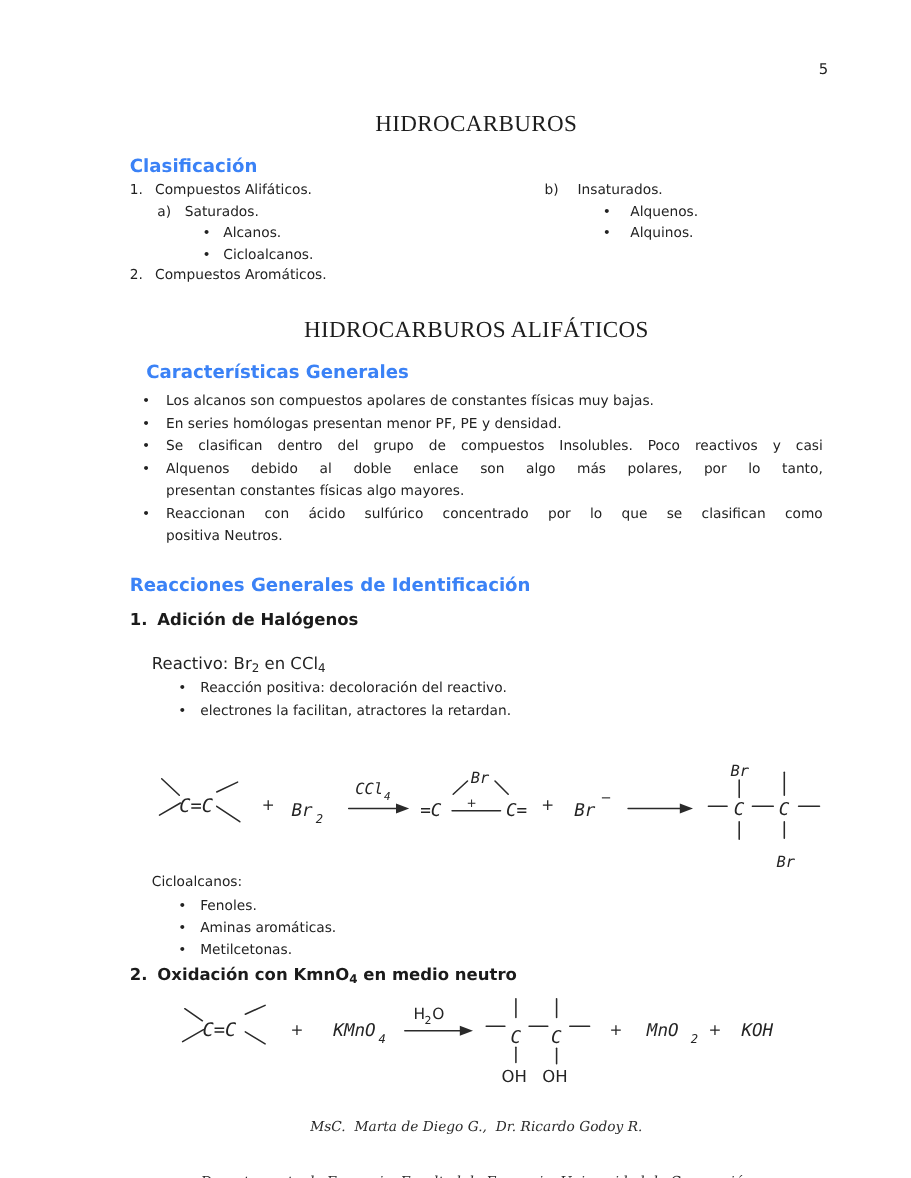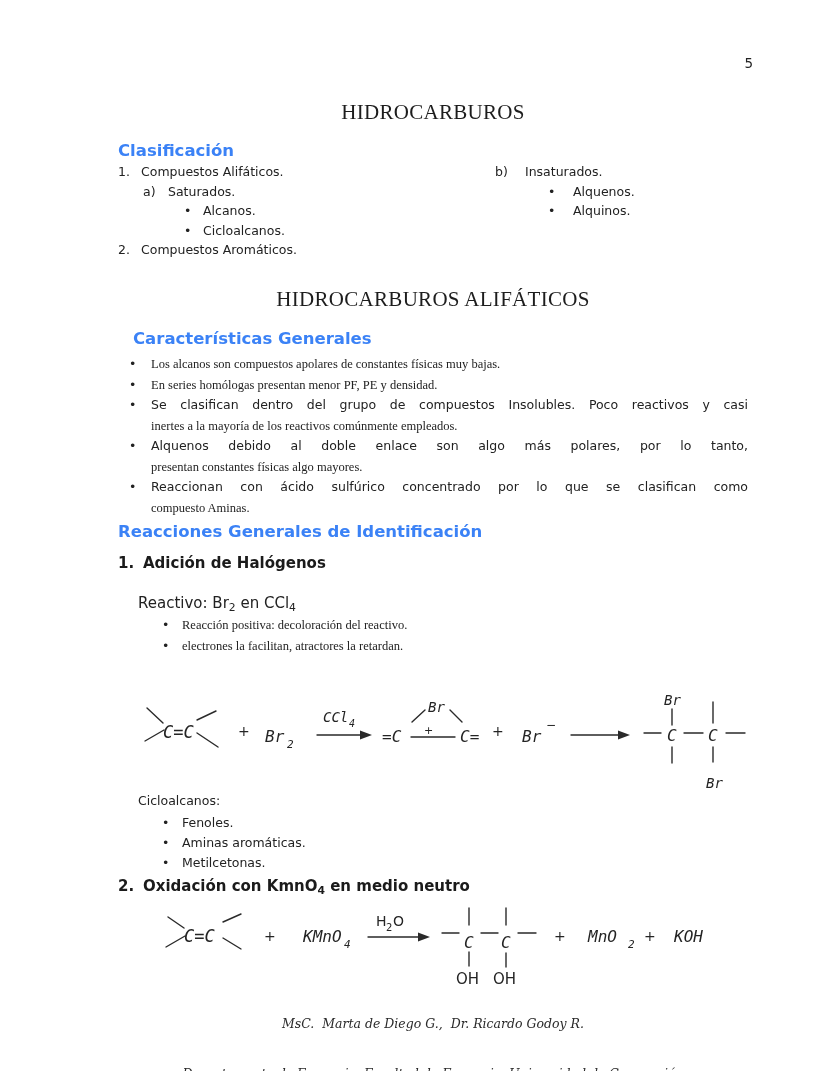--- a/index.html
+++ b/index.html
@@ -33,21 +33,21 @@
   .p66 { padding-left:66px; }
   .p53 { padding-left:53px; }
   .mk { flex:none; display:inline-block; }
   .w19 { width:19px; } .w23 { width:23px; } .w25 { width:25px; } .w30 { width:30px; }
 
   .blist { font-size:12.5px; }
   .bullet { display:flex; }
   .bullet .dot { flex:none; }
   .btext { flex:1 1 auto; }
   .just div { text-align:justify; text-align-last:justify; }
-  .just div.lastline { text-align:center; text-align-last:left;font-family:Liberation Serif, serif; }
+  .just div.lastline { text-align:center; text-align-last:left; }
 
   .carac-list { top:354px; left:129px; width:619px; line-height:20.5px; }
   .carac-list .dot { width:22px; }
 
   .reac1-list { top:615px; left:162px; width:586px; line-height:20.5px; }
   .reac1-list .dot { width:20px; }
 
   .reactivo { top:594px; left:138px; font-size:15px; }
   sub { font-size:0.72em; vertical-align:-0.28em; }
 
@@ -131,35 +131,34 @@
     <div class="bullet">
         <span class="dot">•</span>
         <div class="btext just">
           <div class="lastline">En series homólogas presentan menor PF, PE y densidad.</div>
         </div>
       </div>
     <div class="bullet">
         <span class="dot">•</span>
         <div class="btext just">
           <div>Se clasifican dentro del grupo de compuestos Insolubles. Poco reactivos y casi</div>
-          <div class="lastline">inertes a la mayoría de los reactivos comúnmente empleados.</div>
         </div>
       </div>
     <div class="bullet">
         <span class="dot">•</span>
         <div class="btext just">
           <div>Alquenos debido al doble enlace son algo más polares, por lo tanto,</div>
           <div class="lastline">presentan constantes físicas algo mayores.</div>
         </div>
       </div>
     <div class="bullet">
         <span class="dot">•</span>
         <div class="btext just">
           <div>Reaccionan con ácido sulfúrico concentrado por lo que se clasifican como</div>
-          <div class="lastline">compuesto Aminas.</div>
+          <div class="lastline">positiva Neutros.</div>
         </div>
       </div>
   </div>
 
   <div class="abs sechead h-reacc">Reacciones Generales de Identificación</div>
 
   <div class="abs subhead h-adicion">
       <span class="mk">1.</span>
       <span>Adición de Halógenos</span>
     </div>

